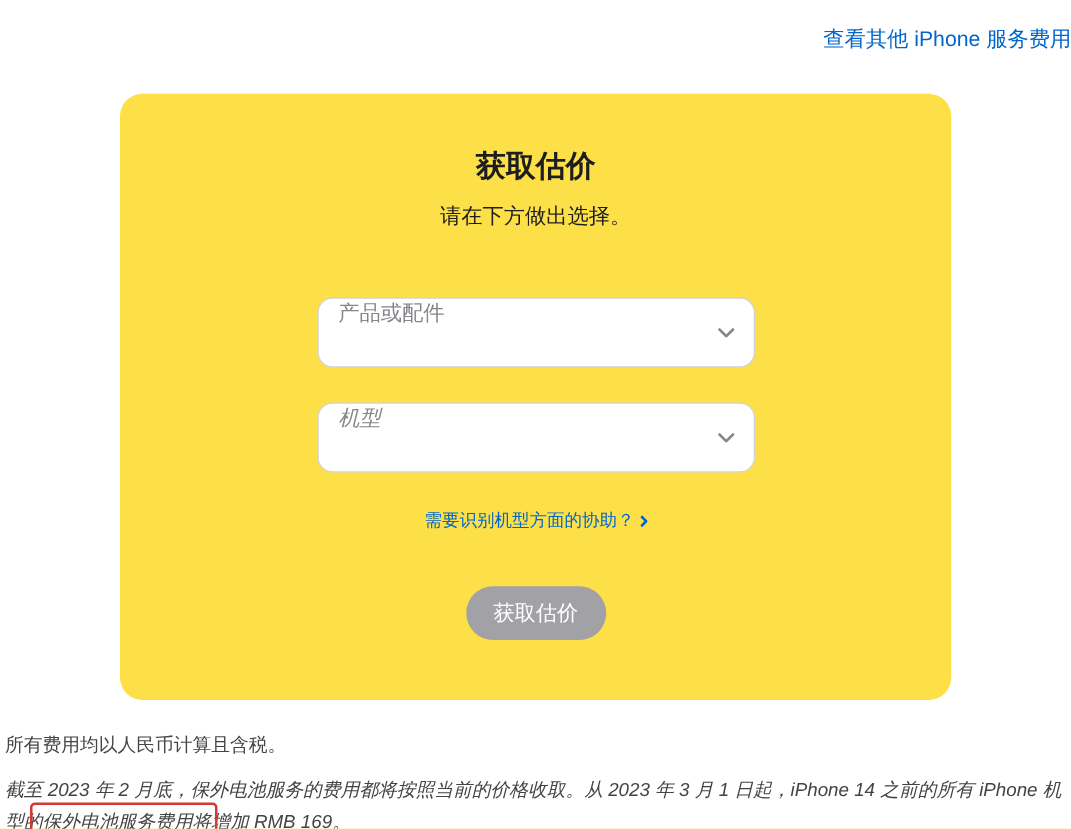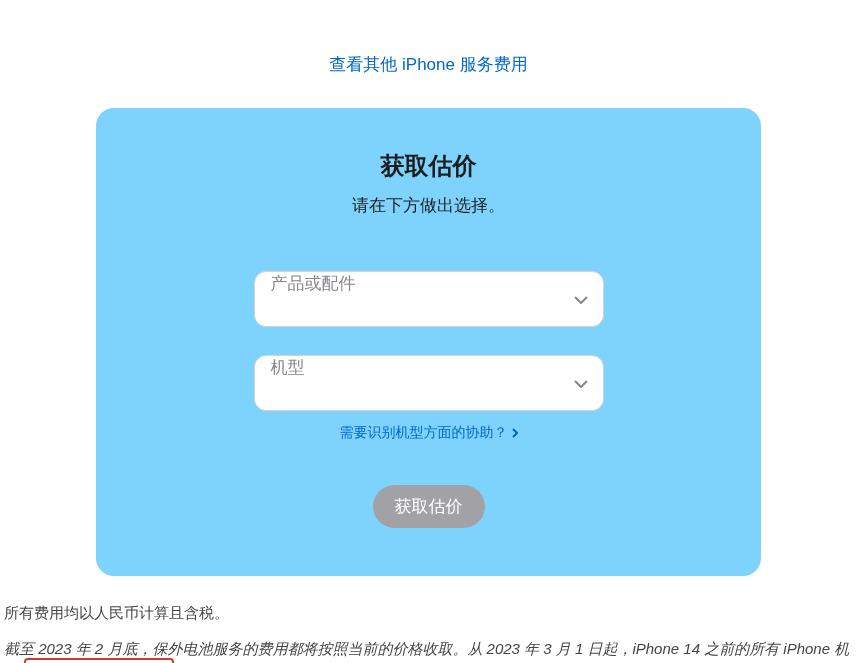--- a/index.html
+++ b/index.html
@@ -8,33 +8,32 @@
       box-sizing: border-box;
     }
     body {
       font-family: -apple-system, BlinkMacSystemFont, "Segoe UI", "Helvetica Neue", sans-serif;
       background: #fff;
       width: 857px;
       height: 663px;
       overflow: hidden;
     }
     .top-link {
-      text-align: center;
+      text-align: right;
       padding: 20px 0 12px 0;
-      margin-top: 33px;
     }
     .top-link a {
       color: #0066cc;
       text-decoration: none;
       font-size: 17px;
     }
     .card {
       width: 665px;
       margin: 20px auto 0 auto;
-      background: #7dd3fc;
+      background: #fde047;
       border-radius: 18px;
       padding: 42px 40px 48px 40px;
       text-align: center;
     }
     .card-title {
       font-size: 24px;
       font-weight: 600;
       color: #1d1d1f;
       margin-bottom: 12px;
     }
@@ -42,21 +41,22 @@
       font-size: 17px;
       color: #1d1d1f;
       margin-bottom: 54px;
     }
     .select-wrapper {
       position: relative;
       width: 350px;
       margin: 0 auto 28px auto;
     }
     .select-wrapper.last {
-      margin-bottom: 12px;
+      margin-bottom: 30px;
+      font-style: italic;
     }
     .faux-select {
       width: 100%;
       height: 56px;
       background: #fff;
       border: 1px solid #d2d2d7;
       border-radius: 12px;
       padding: 0 40px 0 16px;
       text-align: left;
       font-size: 17px;

